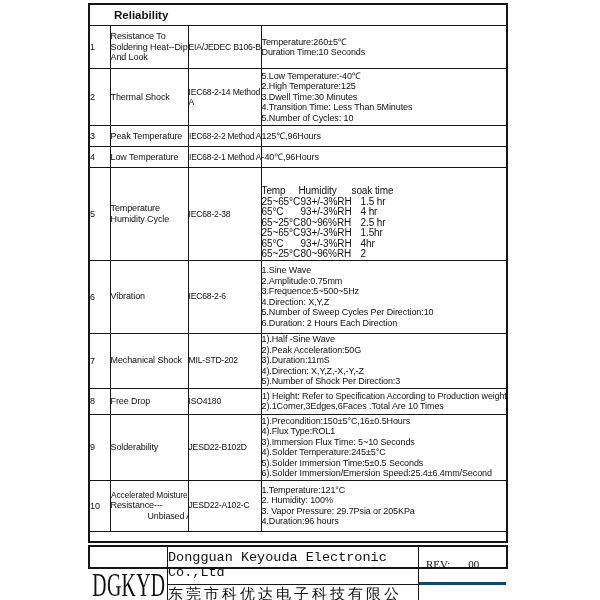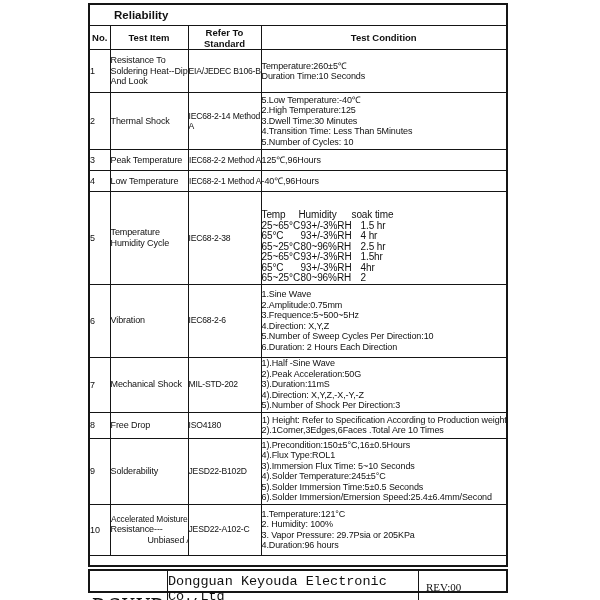--- a/index.html
+++ b/index.html
@@ -49,46 +49,40 @@
   .logo-text{font-family:"Liberation Serif",serif;font-size:33px;line-height:1;
              transform:scale(0.6,1.05);transform-origin:center;letter-spacing:0.5px;}
   .mid{border-right:1px solid #151515;display:grid;grid-template-rows:1fr 1fr;}
   .co-en{border-bottom:1px solid #151515;display:flex;align-items:center;
          justify-content:center;font-family:Liberation Mono, monospace;font-size:13.5px;}
   .co-cn{display:flex;align-items:center;justify-content:center;
          font-family:"Liberation Serif","DejaVu Sans",serif;font-size:15px;letter-spacing:3px;}
   .rightcol{display:grid;grid-template-rows:1fr 1fr;}
   .rev,.pg{display:flex;align-items:center;padding-left:7px;
            font-family:"Liberation Serif",serif;font-size:11px;}
-  .rev{border-bottom:6px solid #0c4a6e;}
-  .rev .val{margin-left:0;}
+  .rev{border-bottom:3px solid #0c4a6e;}
+  .rev .val{margin-left:18px;}
   .pg .val{margin-left:9px;}
 </style>
 </head>
 <body>
 
 <div class="doc">
   <table class="main">
     <colgroup>
         <col style="width:21px">
         <col style="width:78px">
         <col style="width:73px">
         <col>
       </colgroup>
     <tbody>
         <tr class="t-title">
       <td colspan="4">
         <span class="title-text">Reliability</span>
       </td>
-    </tr>
-    <tr class="t-head">
-      <th>No.</th>
-      <th>Test Item</th>
-      <th>Refer To Standard</th>
-      <th>Test Condition</th>
     </tr>
     </tbody>
       <tbody id="rows">
         <tr>
           <td class="no">1</td>
           <td class="item">
             <span class="fit">Resistance To</span>
             <span class="fit">Soldering Heat--Dip</span>
             <span class="fit">And Look</span>
           </td>

